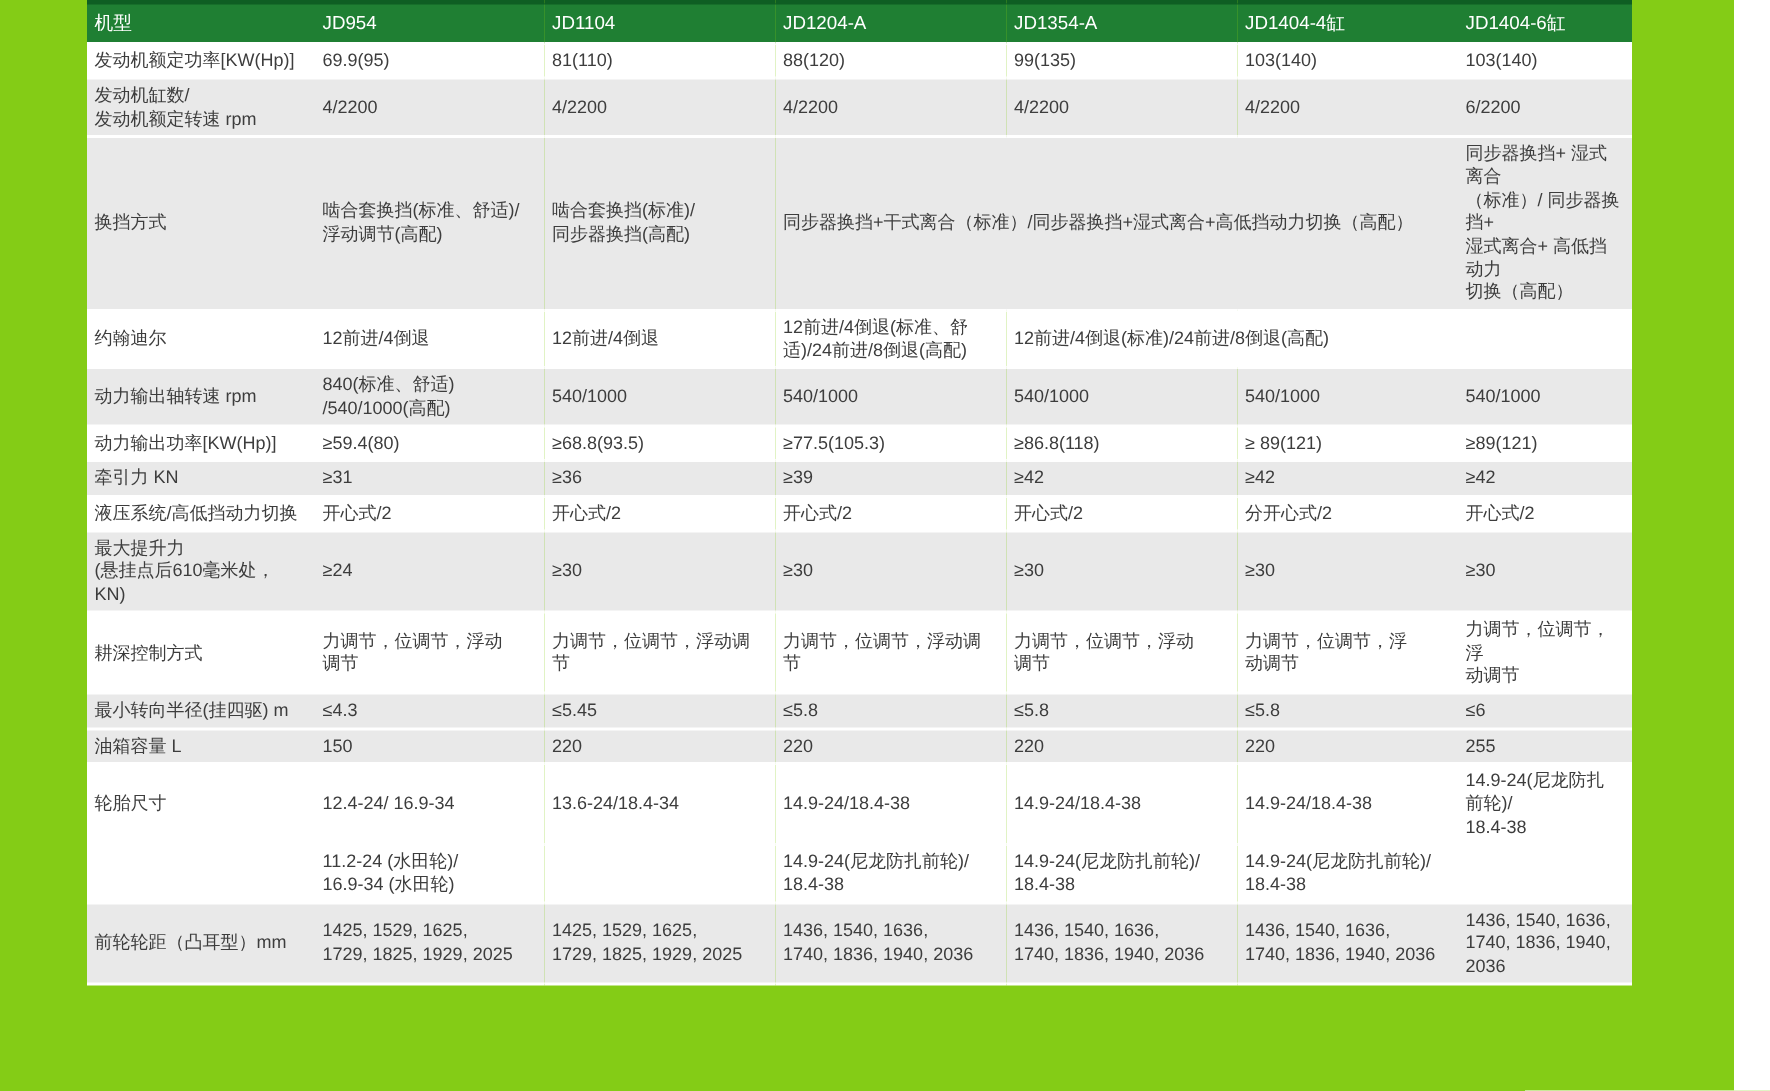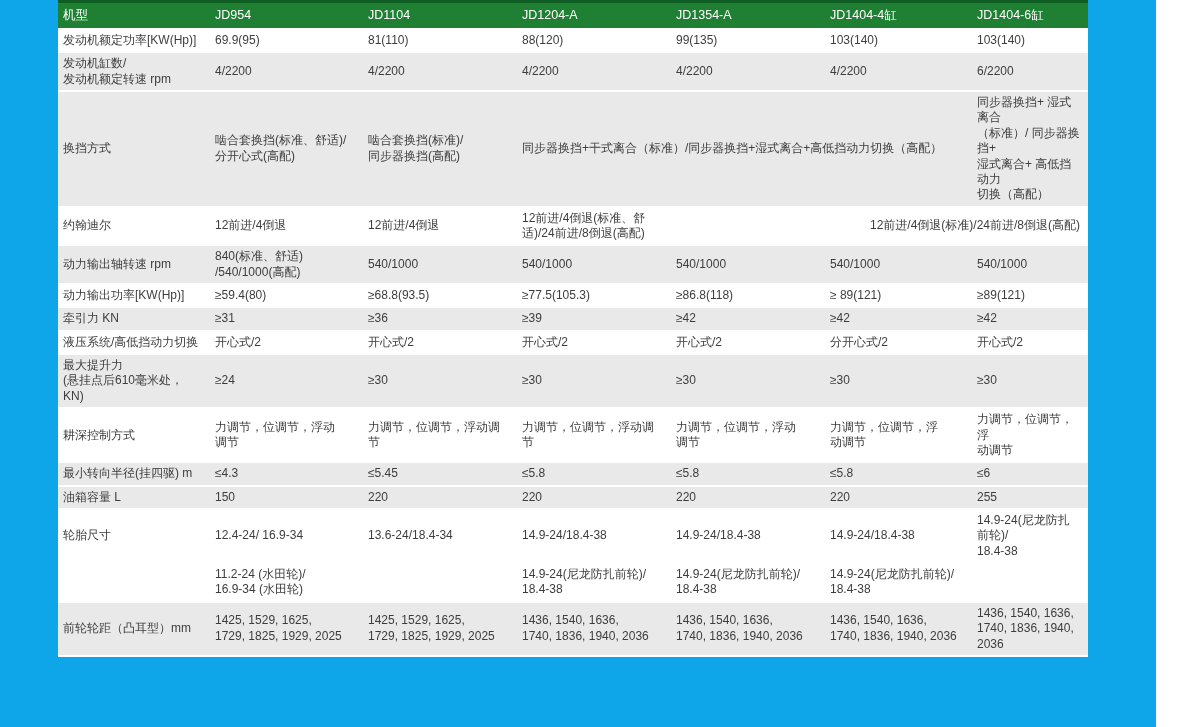--- a/index.html
+++ b/index.html
@@ -1,17 +1,17 @@
 <!DOCTYPE html>
 <html><head>
 <meta charset="utf-8">
 <style>
   html,body{margin:0;padding:0;background:#ffffff;}
   body{font-family:"Liberation Sans","DejaVu Sans",sans-serif;}
-  .page{width:1156px;height:727px;overflow:hidden;background:#0ea5e9;}
+  .page{width:1156px;height:727px;overflow:hidden;background:#84cc16;}
   .table-wrap{padding-left:58px;padding-top:0;}
   table.spec{border-collapse:collapse;table-layout:fixed;width:1030px;font-size:12px;color:#3d3d3d;}
   table.spec td, table.spec th{
     vertical-align:middle;
     white-space:pre-line;
     text-align:left;
     font-weight:normal;
     padding:3px 8px 3px 5px;
     border-bottom:2px solid #ffffff;
     line-height:1.28;
@@ -20,21 +20,21 @@
   table.spec thead th{
     background:#1f7f33;
     color:#ffffff;
     border-top:3px solid #0e5e23;
     padding-top:4px;
     padding-bottom:5px;
     font-size:12.5px;
   }
   table.spec tbody tr.g td{background:#e9e9e9;}
   table.spec tbody tr.w td{background:#ffffff;}
-  table.spec td.ctr{text-align:right;}
+  table.spec td.ctr{text-align:left;}
 </style>
 </head>
 <body>
 
 <div class="page">
   <div class="table-wrap">
     <table class="spec">
       <colgroup>
         <col style="width:152px">
         <col style="width:153px">
@@ -71,21 +71,21 @@
             <td>4/2200</td>
             <td>4/2200</td>
             <td>4/2200</td>
             <td>4/2200</td>
             <td>4/2200</td>
             <td>6/2200</td>
           </tr>
           <tr class="g">
             <td>换挡方式</td>
             <td>啮合套换挡(标准、舒适)/
-分开心式(高配)</td>
+浮动调节(高配)</td>
             <td>啮合套换挡(标准)/
 同步器换挡(高配)</td>
             <td colspan="3">同步器换挡+干式离合（标准）/同步器换挡+湿式离合+高低挡动力切换（高配）</td>
             <td>同步器换挡+ 湿式离合
 （标准）/ 同步器换挡+
 湿式离合+ 高低挡动力
 切换（高配）</td>
           </tr>
           <tr class="w">
             <td>约翰迪尔</td>

